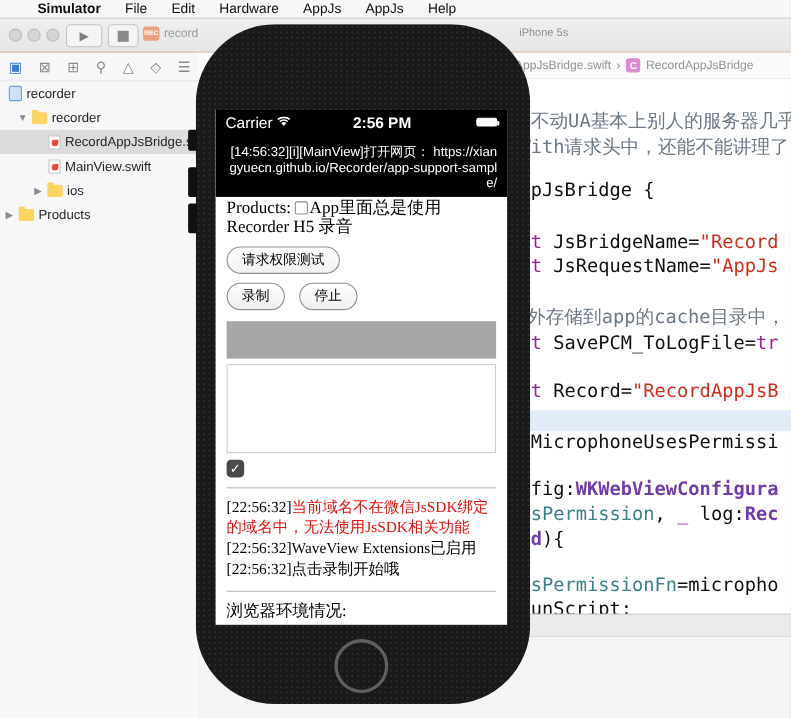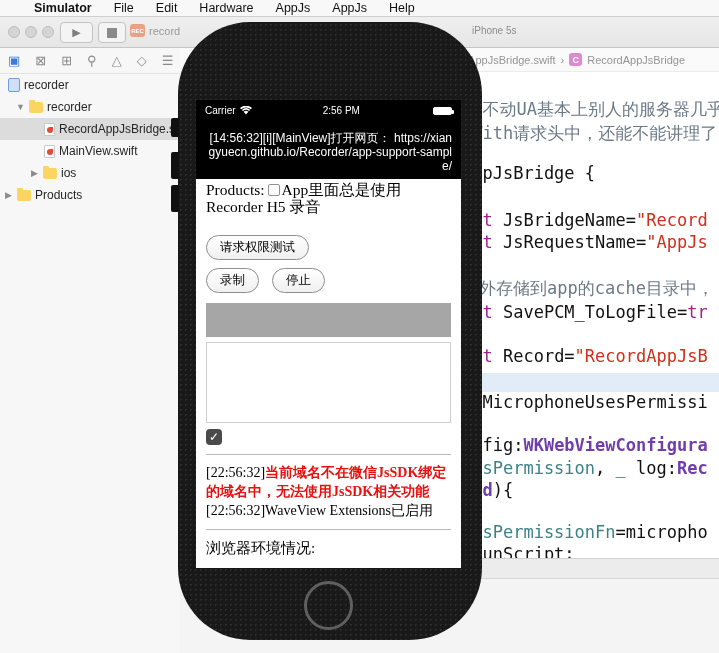--- a/index.html
+++ b/index.html
@@ -53,39 +53,39 @@
   .below-debug { position:absolute; left:180px; top:579px; width:539px; height:74px; background:#f4f4f4; z-index:1; }
 
   
   .phone { position:absolute; left:178px; top:22px; width:304px; height:618px; background:#191919; background-image:radial-gradient(#2d2d2d 1px, transparent 1px); background-size:5px 5px; border-radius:72px; z-index:10; }
   .side-btn { position:absolute; left:-7px; width:8px; background:#101010; border-radius:2px 0 0 2px; }
   .home-btn { position:absolute; left:126px; top:559px; width:49px; height:49px; border-radius:50%; border:3px solid #5f5f5f; }
   .screen { position:absolute; left:18px; top:78px; width:265px; height:468px; background:#ffffff; overflow:hidden; }
 
   
   .console { background:#000; color:#fff; padding:3px 9px 6px 9px; font-size:12px; line-height:14px; }
-  .statusrow { display:flex; align-items:center; height:15px; font-size:10px; }
-  .statusrow .time { flex:1; text-align:center; font-weight:normal; }
+  .statusrow { display:flex; align-items:center; height:15px; font-size:14px; }
+  .statusrow .time { flex:1; text-align:center; font-weight:bold; }
   .batt { width:19px; height:8px; border:1px solid #fff; border-radius:2px; background:#fff; position:relative; margin-left:2px; }
   .batt:after { content:""; position:absolute; right:-3px; top:2px; width:2px; height:4px; background:#fff; border-radius:0 1px 1px 0; }
   .jsline { margin-top:1px; }
   .openurl { margin-top:13px; word-break:break-all;text-align:right; }
 
   
   .webview { padding:2px 10px 0 10px; color:#000; font-family:"Liberation Serif", serif; font-size:15.5px; line-height:17px; }
   .cb-un { display:inline-block; width:12px; height:12px; border:1px solid #909090; border-radius:2px; background:#fdfdfd; vertical-align:-1px; margin-right:1px; }
   .pill { display:inline-block; font-family:"Liberation Sans", sans-serif; font-size:12.5px; color:#000; background:linear-gradient(#ffffff,#f0f0f0); border:1px solid #8f8f8f; border-radius:13px; padding:3px 13px; margin-right:9px; }
-  .btnrow1 { margin-top:20px; }
+  .btnrow1 { margin-top:9px; }
   .btnrow2 { margin-top:8px; }
   .wavebox { margin-top:10px; width:245px; height:34px; background:#a6a6a6; }
   .emptybox { margin-top:5px; width:245px; height:81px; border:1px solid #cfcfcf; background:#fff; }
   .cb-chk { margin-top:6px; width:16px; height:16px; background:#4a4a4a; border-radius:4px; color:#fff; font-size:12px; display:flex; align-items:center; justify-content:center; }
   .hr { border:none; border-top:1px solid #b9b9b9; margin:9px 0 8px 0; width:245px; }
   .loglines { font-size:14px; line-height:19px; width:248px; }
-  .red { color:#e81010;font-weight:bold; }
+  .red { color:#e81010; }
   .envtitle { margin-top:10px; font-size:15px; }
 
   .play-glyph { color:#7e7e7e; font-size:11px; }
   .stop-glyph { width:10px; height:10px; background:#8a8a8a; }
   .wifi-svg { margin-left:4px; }
 </style>
 </head>
 <body>
 
 <div id="stage">
@@ -223,20 +223,21 @@
           <span class="pill">录制</span>
           <span class="pill">停止</span>
         </div>
         <div class="wavebox"></div>
         <div class="emptybox"></div>
         <div class="cb-chk">✓</div>
         <hr class="hr">
         <div class="loglines">
           <div><span>[22:56:32]</span><span class="red">当前域名不在微信JsSDK绑定的域名中，无法使用JsSDK相关功能</span></div>
           <div><span>[22:56:32]</span><span>WaveView Extensions已启用</span></div>
+          <div><span>[22:56:32]</span><span>点击录制开始哦</span></div>
         </div>
         <hr class="hr">
         <div class="envtitle">浏览器环境情况:</div>
 
       </div>
 
     </div>
   </div>
 
 </div>

